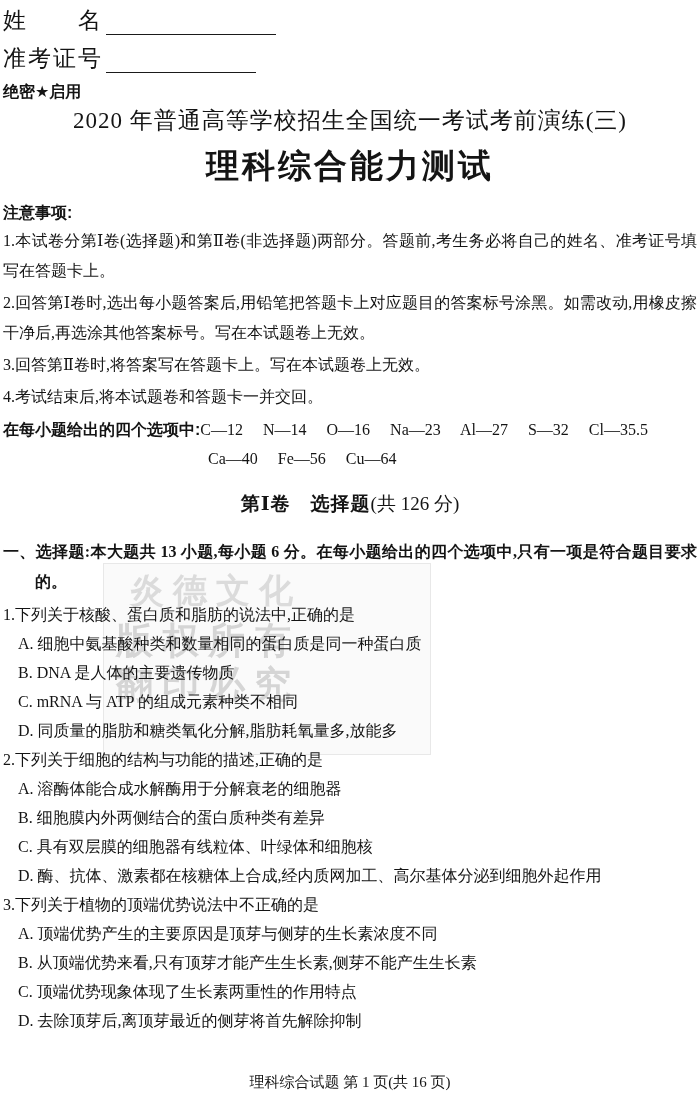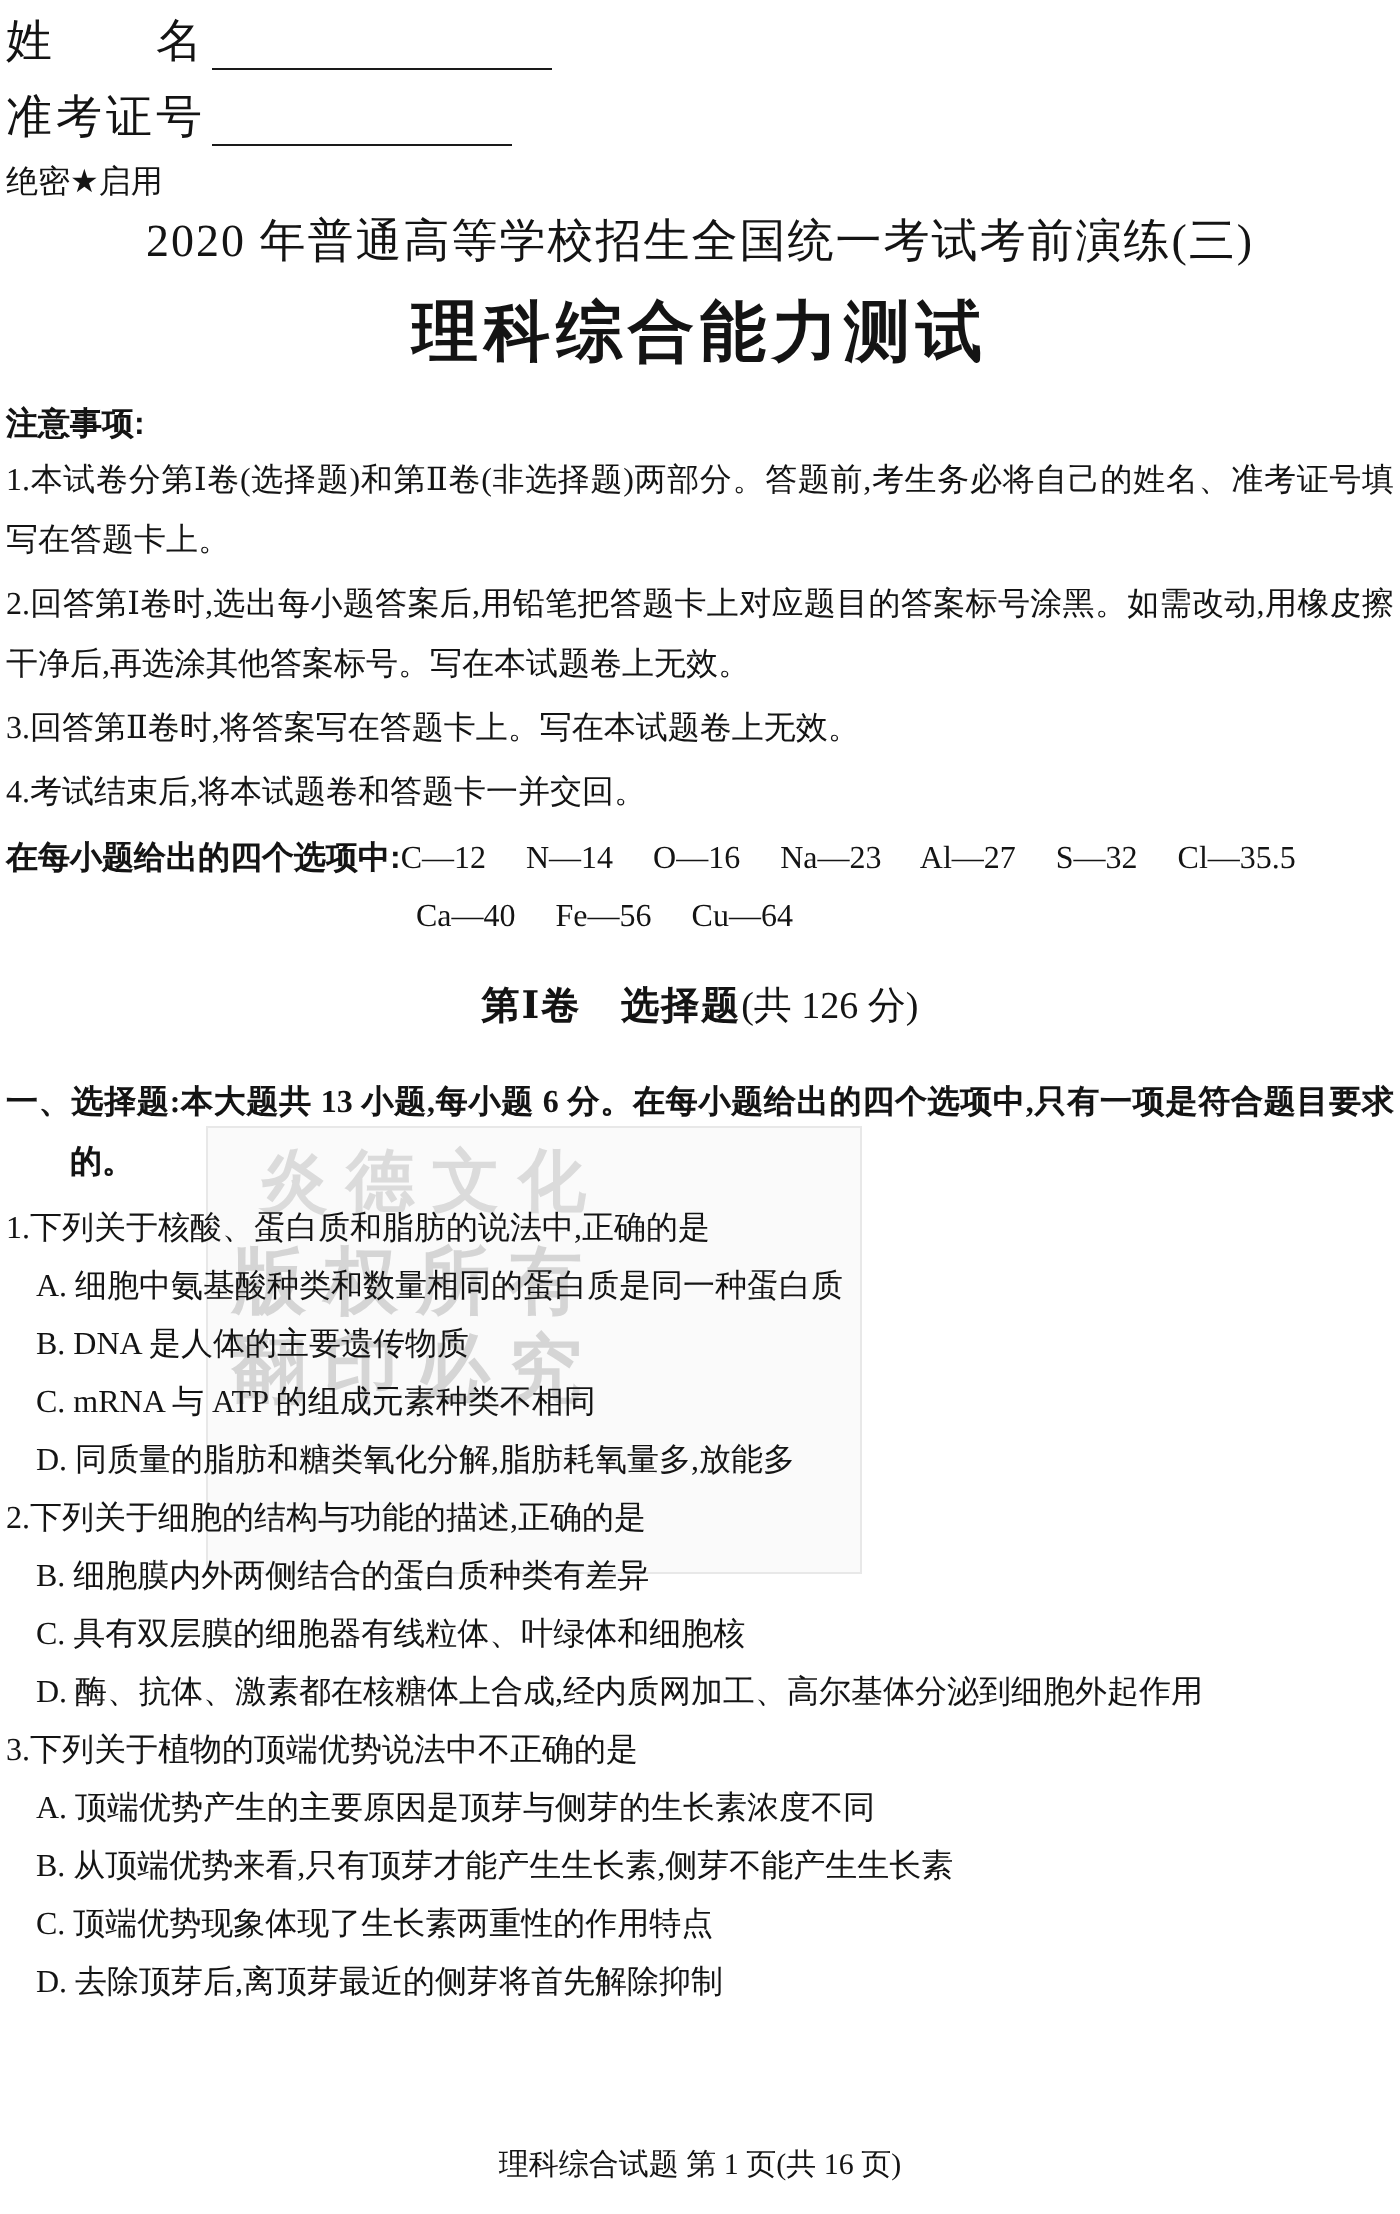--- a/index.html
+++ b/index.html
@@ -15,21 +15,21 @@
     color: #141414;
     overflow: hidden;
   }
 
   .content { position: relative; z-index: 1; padding: 6px 3px 0 3px; }
 
   
   .wm {
     position: absolute;
     left: 103px; top: 563px;
-    width: 328px; height: 224px;
+    width: 328px; height: 192px;
     background: rgba(190,190,190,0.07);
     border: 1px solid rgba(170,170,170,0.22);
     z-index: 0;
     overflow: hidden;
   }
   .wm-line {
     position: absolute;
     font-family: "Liberation Sans", "DejaVu Sans", sans-serif;
     font-weight: bold;
     color: rgba(140,140,140,0.33);
@@ -49,21 +49,21 @@
     height: 25px;
     border-bottom: 1.4px solid #1a1a1a;
     vertical-align: bottom;
     margin-left: 3px;
   }
   .fill-line-name { width: 170px; }
   .fill-line-no   { width: 150px; }
 
   .secrecy {
     font-family: "Liberation Sans", "DejaVu Sans", sans-serif;
-    font-weight: normal;
+    font-weight: bold;
     font-size: 16px;
     line-height: 19px;
     margin-top: 3px;
   }
 
   .exam-title {
     text-align: center;
     font-size: 23px;
     line-height: 34px;
     margin-top: 3px;
@@ -186,20 +186,21 @@
       <div class="question">
         <div class="stem">1.下列关于核酸、蛋白质和脂肪的说法中,正确的是</div>
         <div class="opt">A. 细胞中氨基酸种类和数量相同的蛋白质是同一种蛋白质</div>
         <div class="opt">B. DNA 是人体的主要遗传物质</div>
         <div class="opt">C. mRNA 与 ATP 的组成元素种类不相同</div>
         <div class="opt">D. 同质量的脂肪和糖类氧化分解,脂肪耗氧量多,放能多</div>
       </div>
 
       <div class="question">
         <div class="stem">2.下列关于细胞的结构与功能的描述,正确的是</div>
+        <div class="opt">A. 溶酶体能合成水解酶用于分解衰老的细胞器</div>
         <div class="opt">B. 细胞膜内外两侧结合的蛋白质种类有差异</div>
         <div class="opt">C. 具有双层膜的细胞器有线粒体、叶绿体和细胞核</div>
         <div class="opt">D. 酶、抗体、激素都在核糖体上合成,经内质网加工、高尔基体分泌到细胞外起作用</div>
       </div>
 
       <div class="question">
         <div class="stem">3.下列关于植物的顶端优势说法中不正确的是</div>
         <div class="opt">A. 顶端优势产生的主要原因是顶芽与侧芽的生长素浓度不同</div>
         <div class="opt">B. 从顶端优势来看,只有顶芽才能产生生长素,侧芽不能产生生长素</div>
         <div class="opt">C. 顶端优势现象体现了生长素两重性的作用特点</div>

